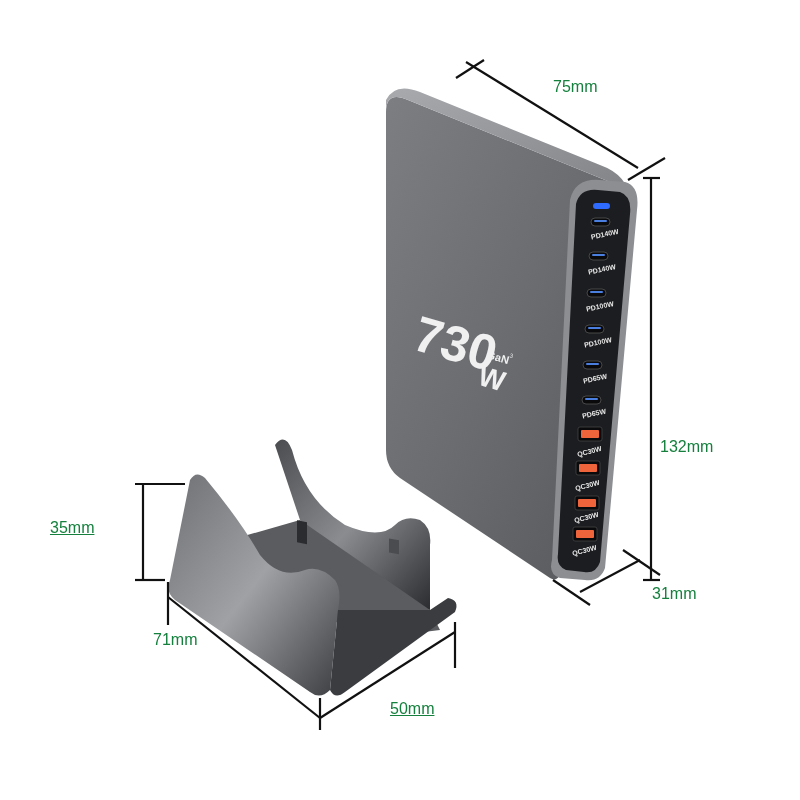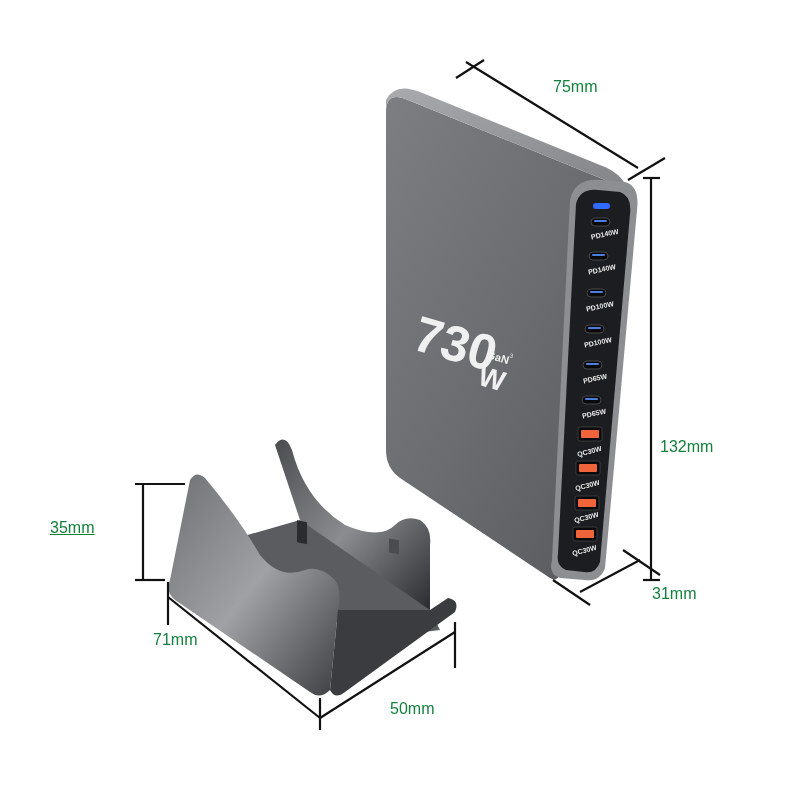--- a/index.html
+++ b/index.html
@@ -147,14 +147,14 @@
       <line x1="320" y1="718" x2="455" y2="632"></line>
       <line x1="455" y1="622" x2="455" y2="668"></line>
     </g>
   </svg>
 
   <div class="dim-label" style="left:553px; top:78px;">75mm</div>
   <div class="dim-label" style="left:660px; top:402px;margin-top:36px;">132mm</div>
   <div class="dim-label" style="left:608px; top:585px;margin-left:44px;">31mm</div>
   <div class="dim-label" style="left:50px; top:519px;text-decoration:underline;">35mm</div>
   <div class="dim-label" style="left:153px; top:631px;">71mm</div>
-  <div class="dim-label" style="left:390px; top:700px;">50mm</div>
+  <div class="dim-label" style="left:390px; top:700px;text-decoration:underline;">50mm</div>
 </div>
 
 </body></html>

